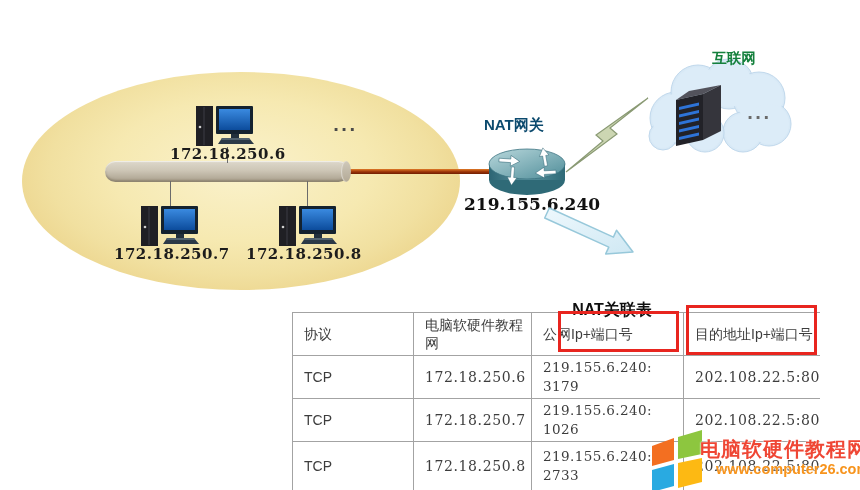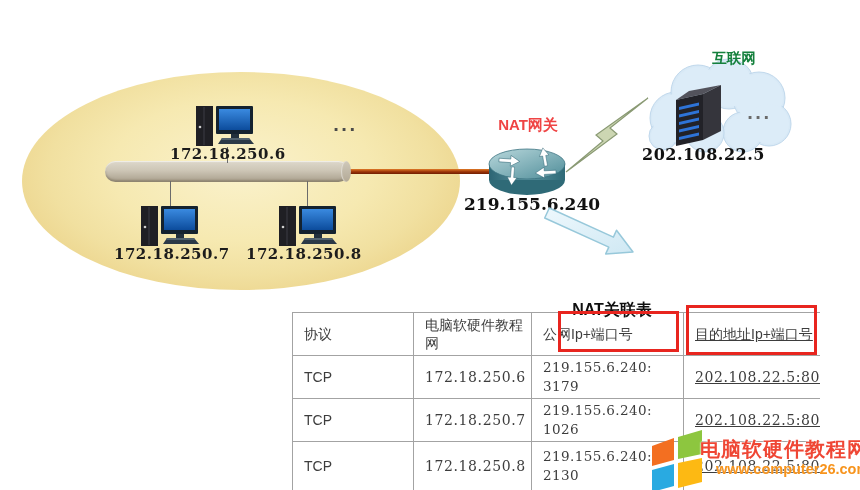--- a/index.html
+++ b/index.html
@@ -17,36 +17,36 @@
   .bus-label{position:absolute;left:105px;top:162px;width:244px;text-align:center;
         font:17px "DejaVu Serif",serif;color:#3f3f3f;letter-spacing:1px;}
   .conn{position:absolute;width:1px;background:#6b6b6b;}
   .pc{position:absolute;width:60px;height:46px;}
   .host-ip{position:absolute;width:114px;text-align:center;font:bold 15px "DejaVu Serif",serif;
         color:#1c1c1c;letter-spacing:.5px;white-space:nowrap;}
   .dots{position:absolute;font:bold 16px "DejaVu Sans",sans-serif;color:#4a4a4a;letter-spacing:2px;}
   
   .wan-line{position:absolute;left:345px;top:169px;width:152px;height:5px;
         background:linear-gradient(#e07b28 0%, #9c3408 55%, #6f1e02 100%);}
-  .gw-label{position:absolute;left:484px;top:116px;width:88px;text-align:center;
-        font:bold 15px "Liberation Sans",sans-serif;color:#ef4444;}
+  .gw-label{position:absolute;left:484px;top:116px;width:88px;
+        font:bold 15px "Liberation Sans",sans-serif;color:#0c4a6e;}
   .gw-ip{position:absolute;left:464px;top:194px;width:126px;text-align:center;
         font:bold 17px "DejaVu Serif",serif;color:#111;white-space:nowrap;}
   .inet-label{position:absolute;left:704px;top:49px;width:60px;text-align:center;
         font:bold 14.5px "Liberation Sans",sans-serif;color:#15803d;}
   .srv-ip{position:absolute;left:642px;top:145px;width:116px;text-align:center;
         font:bold 16px "DejaVu Serif",serif;color:#111;white-space:nowrap;letter-spacing:.5px;}
   .overlay{position:absolute;left:0;top:0;pointer-events:none;}
   
   .tbl-title{position:absolute;left:556px;top:268px;width:112px;text-align:center;
         font:bold 16px "Liberation Sans",sans-serif;color:#101010;margin-top:32px;}
   .nat-table{position:absolute;left:292px;top:312px;border-collapse:collapse;table-layout:fixed;padding-left:48px;}
   .nat-table td{border:1px solid #a3a3a3;border-right:1px solid #a3a3a3;vertical-align:middle;
         padding:2px 0 2px 11px;color:#3d3d3d;overflow:hidden;}
-  .nat-table td:last-child{border-right:none;text-decoration:underline;}
+  .nat-table td:last-child{border-right:none;}
   .nat-table tr.hdr td{font:14px "Liberation Sans",sans-serif;line-height:18px;padding-right:6px;}
   .t-proto{font:14px "Liberation Sans",sans-serif;}
   .t-num{font:14px "DejaVu Serif",serif;letter-spacing:.6px;}
   .t-two{font:13.5px "DejaVu Serif",serif;letter-spacing:.4px;line-height:19px;}
   .redbox{position:absolute;border:3px solid #e8251f;z-index:5;}
   
   .wm{position:absolute;z-index:9;}
   .wm-name{left:700px;top:436px;font:bold 20px "Liberation Sans",sans-serif;color:#ef4634;
         letter-spacing:1px;text-shadow:0 0 2px #fff,0 0 2px #fff;white-space:nowrap;}
   .wm-url{left:716px;top:461px;font:bold 14.5px "Liberation Sans",sans-serif;color:#f7941d;
@@ -159,21 +159,20 @@
       <polygon points="4,27 24,22.5 24,25.5 4,30" fill="#2e74d8"></polygon>
       <polygon points="4,34.5 24,30 24,33 4,37.5" fill="#2e74d8"></polygon>
       <polygon points="4,42 24,37.5 24,40.5 4,45" fill="#2e74d8"></polygon>
       <polygon points="4,49.5 24,45 24,48 4,52.5" fill="#2e74d8"></polygon>
       <polygon points="4,57 24,52.5 24,55.5 4,60" fill="#2e74d8"></polygon>
     </g>
     <polygon points="648,98 610,128 617,134 566,172 603,141 596,135" fill="#ccd6b2" stroke="#8a9a74" stroke-width="1.2"></polygon>
     <polygon points="549.3,208 613.4,237.1 616.5,230.2 633,252 605.7,253.9 608.8,247.1 544.7,218" fill="url(#arrg)" stroke="#97c8da" stroke-width="1.5" stroke-linejoin="round"></polygon>
   </svg>
   <div class="inet-label">互联网</div>
-  <div class="srv-ip">202.108.22.5</div>
   <div class="dots" style="left:747px;top:104px;color:#6a6a6a">...</div>
 
   <div class="tbl-title">NAT关联表</div>
 
   <table class="nat-table">
     <colgroup>
         <col style="width:121px">
         <col style="width:118px">
         <col style="width:152px">
         <col style="width:129px">
@@ -193,21 +192,21 @@
     </tr>
     <tr style="height:41px">
       <td class="t-proto">TCP</td>
       <td class="t-num">172.18.250.7</td>
       <td class="t-two"><span>219.155.6.240:</span><br><span>1026</span></td>
       <td class="t-num">202.108.22.5:80</td>
     </tr>
     <tr style="height:49px">
       <td class="t-proto">TCP</td>
       <td class="t-num">172.18.250.8</td>
-      <td class="t-two"><span>219.155.6.240:</span><br><span>2130</span></td>
+      <td class="t-two"><span>219.155.6.240:</span><br><span>2733</span></td>
       <td class="t-num">202.108.22.5:80</td>
     </tr>
   </tbody>
     </table>
 
   <div class="redbox" style="left:558px;top:311px;width:115px;height:35px"></div>
   <div class="redbox" style="left:686px;top:305px;width:125px;height:44px"></div>
 
   <svg class="wm" style="left:650px;top:430px" width="54" height="62" viewBox="0 0 54 62">
     <polygon points="2,16 24,8 24,30 2,36" fill="#f36f21"></polygon>

